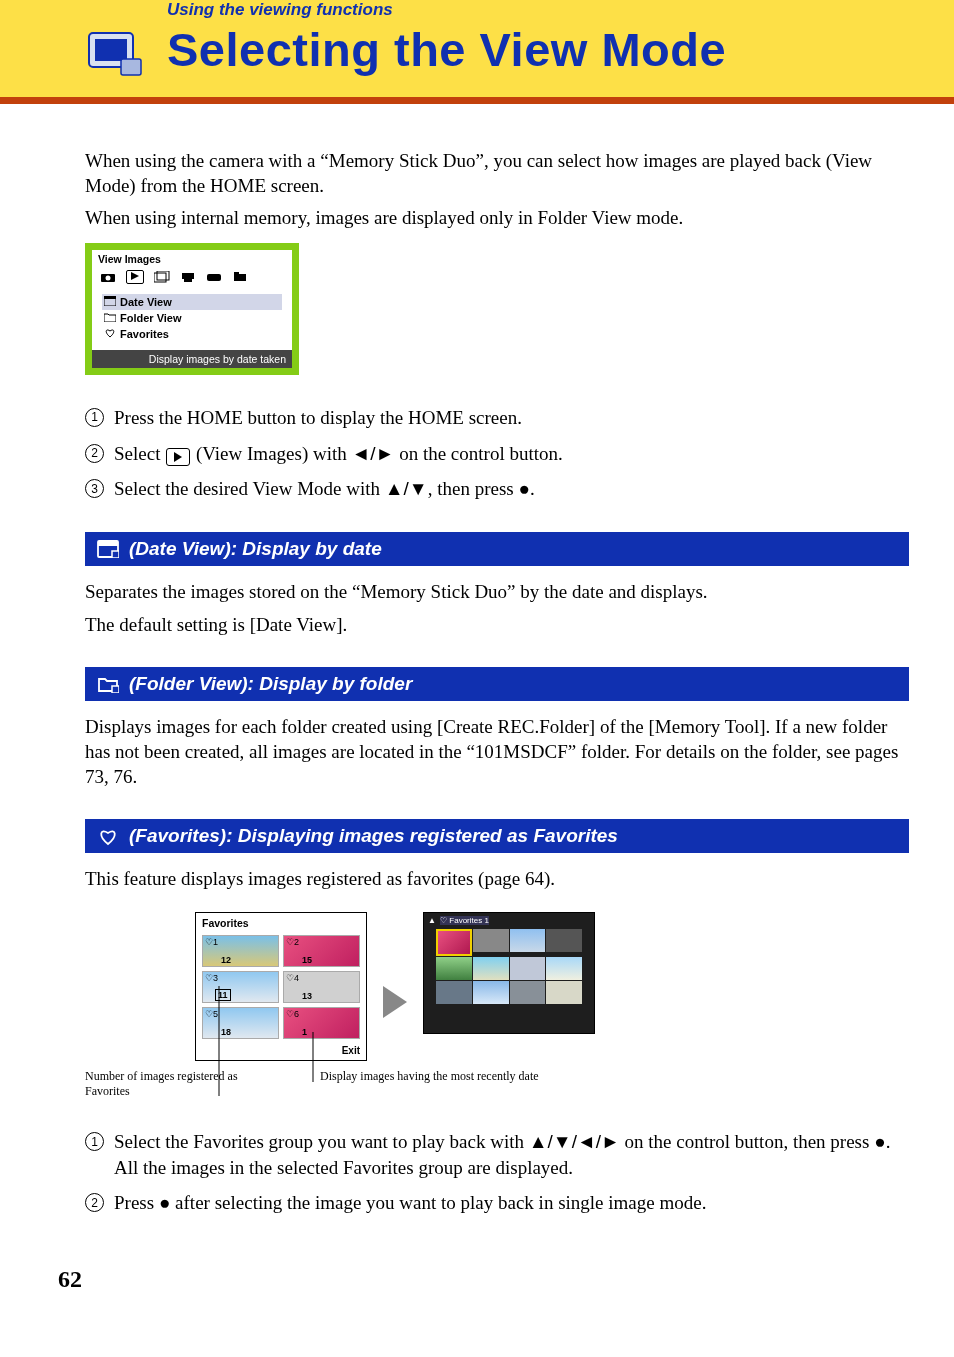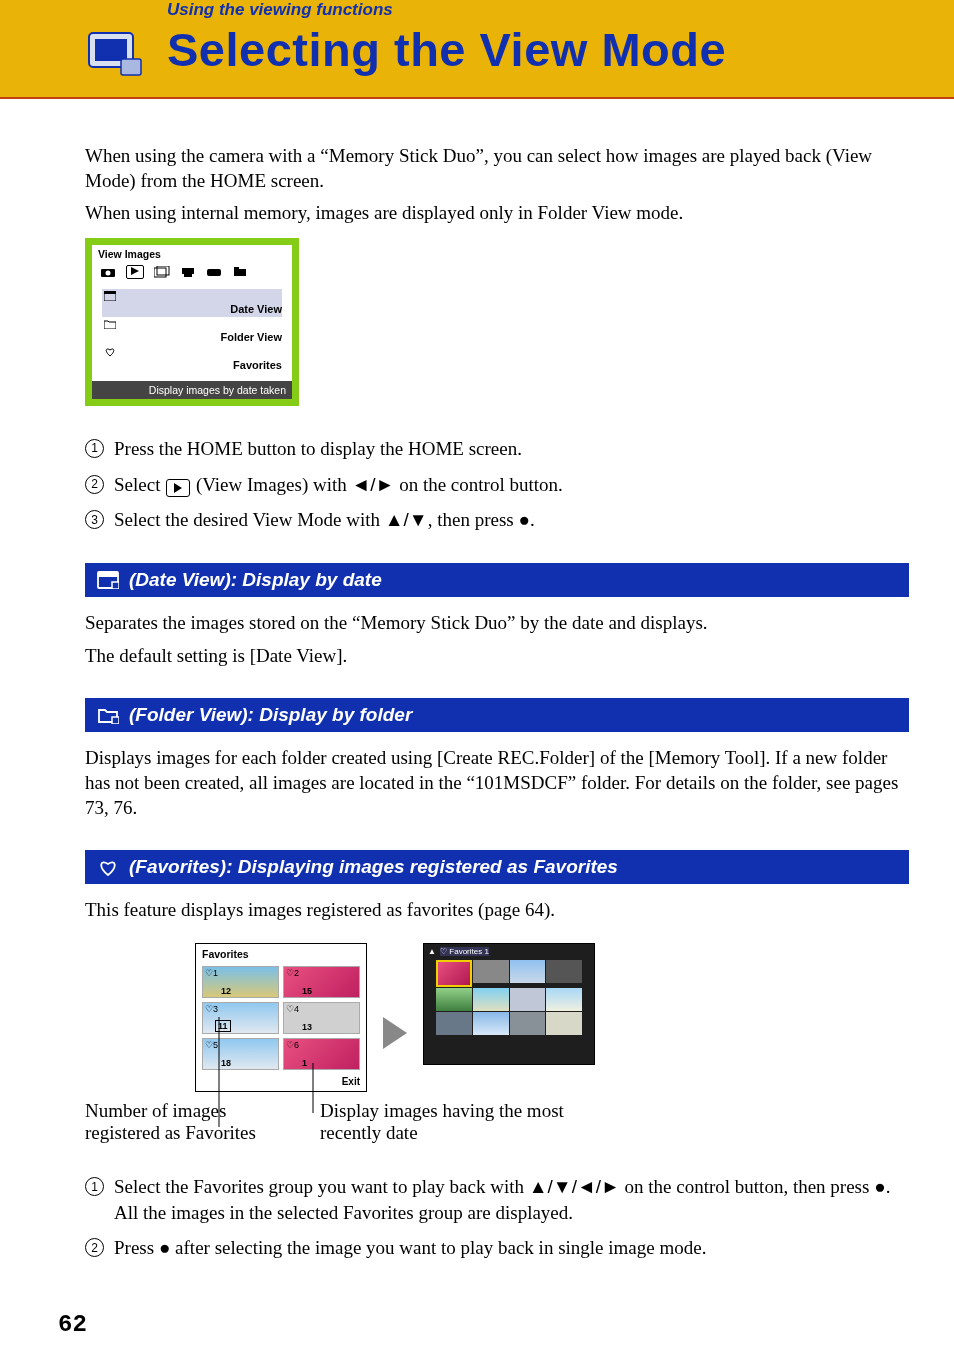--- a/index.html
+++ b/index.html
@@ -8,26 +8,26 @@
     color: #000;
     background: #fff;
     margin: 0;
     width: 954px;
   }
   .page {
     padding: 0 45px 30px 85px;
     position: relative;
   }
   .header {
-    background: #eab308;
+    background: #fde047;
     padding: 0 0 20px 0;
     position: relative;
     margin-left: -85px;
     margin-right: -45px;
-    border-bottom: 2px solid #c2410c;
+    border-bottom: 7px solid #c2410c;
     margin-bottom: 45px;
   }
   .header-inner { padding-left: 85px; }
   .topic {
     font-family: Arial, sans-serif;
     font-style: italic;
     font-weight: bold;
     color: #1030b0;
     font-size: 17px;
     margin-bottom: 2px;
@@ -58,21 +58,21 @@
     width: 200px;
     border: 7px solid #84cc16;
     font-family: Arial, sans-serif;
     font-size: 11px;
     margin: 12px 0 30px 0;
   }
   .sb-title { font-weight: bold; padding: 3px 6px; font-size: 10.5px; }
   .sb-icons { padding: 2px 8px 6px 8px; display:flex; gap:10px; align-items:center; }
   .sb-icons span { width:16px; height:12px; display:inline-block; }
   .sb-list { padding: 4px 10px 8px 10px; }
-  .sb-item { font-weight:bold; padding:14px 0 2px 18px; position:relative; font-size:11px;text-align:right;}
+  .sb-item { font-weight:bold; padding:2px 0 2px 18px; position:relative; font-size:11px;}
   .sb-item.sel { background:#d2d6e8; }
   .sb-footer { background:#444; color:#fff; padding:3px 6px; font-size:10.5px;text-align:right;}
 
   .steps { margin: 0 0 24px 0; }
   .step { display:flex; gap:10px; margin-bottom:10px; font-size:19px; line-height:1.35;}
   .step .snum { flex-shrink:0; width:17px; height:17px; border:1.3px solid #000; border-radius:50%; font-family:Arial,sans-serif; font-size:12px; display:flex; align-items:center; justify-content:center; margin-top:3px;}
   .step .stext { flex:1;}
 
   .blue-bar {
     background:#1030b0;
@@ -125,25 +125,25 @@
   }
   .pv-top { height:14px; display:flex; align-items:center; gap:4px; padding:0 4px;}
   .pv-top span{ color:#fff; font-size:8px; font-family:Arial,sans-serif;}
   .pv-grid { display:grid; grid-template-columns:repeat(4,1fr); gap:1px; padding:2px 12px;}
   .pv-cell { height:23px; }
   .c1{background:linear-gradient(135deg,#e85080,#b01850);} .c2{background:#888;} .c3{background:linear-gradient(#90c0f0,#c8d8e8);}
   .c4{background:#555;} .c5{background:linear-gradient(#90d088,#408040);} .c6{background:linear-gradient(#80d0f0,#e0e0c0);}
   .c7{background:#c0c8d8;} .c8{background:linear-gradient(#a8d8f8,#f0f0e0);}
   .c9{background:#687888;} .c10{background:linear-gradient(#88b8e8,#d8e8f8);} .c11{background:#889098;} .c12{background:#d8d8c8;}
 
-  .callouts { display:flex; gap:40px; margin:6px 0 30px 0; font-size:19px;}
+  .callouts { display:flex; gap:40px; margin:6px 0 30px 0; font-size:12px;}
   .co1{width:195px;} .co2{width:290px;}
 
   .pagenum {
-    font-family: Liberation Mono, monospace;
+    font-family: Liberation Serif, serif;
     font-weight: 900;
     font-size: 24px;
     margin-top: 50px;
     margin-left: -27px;
   }
 </style>
 </head>
 <body>
 
 <div class="page">

